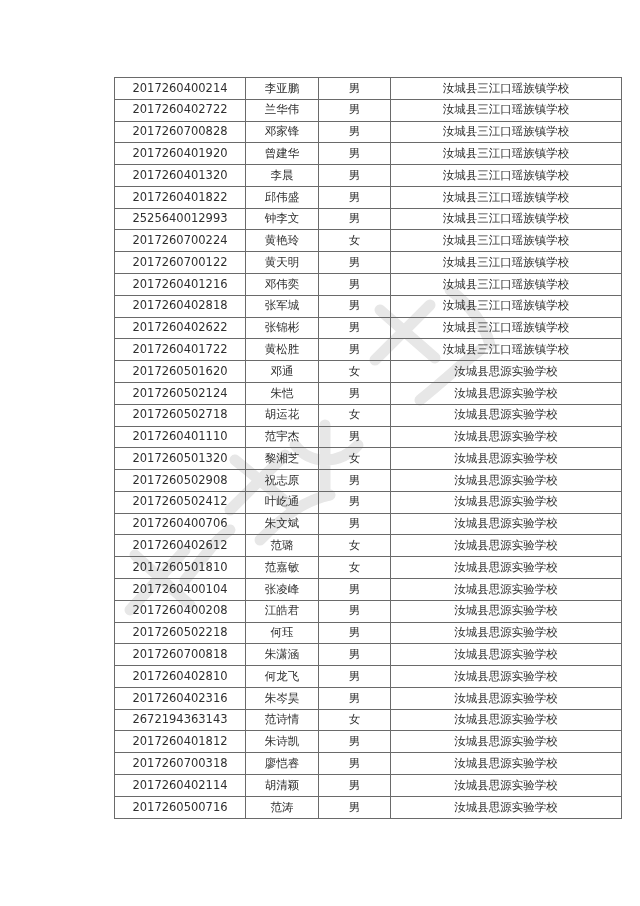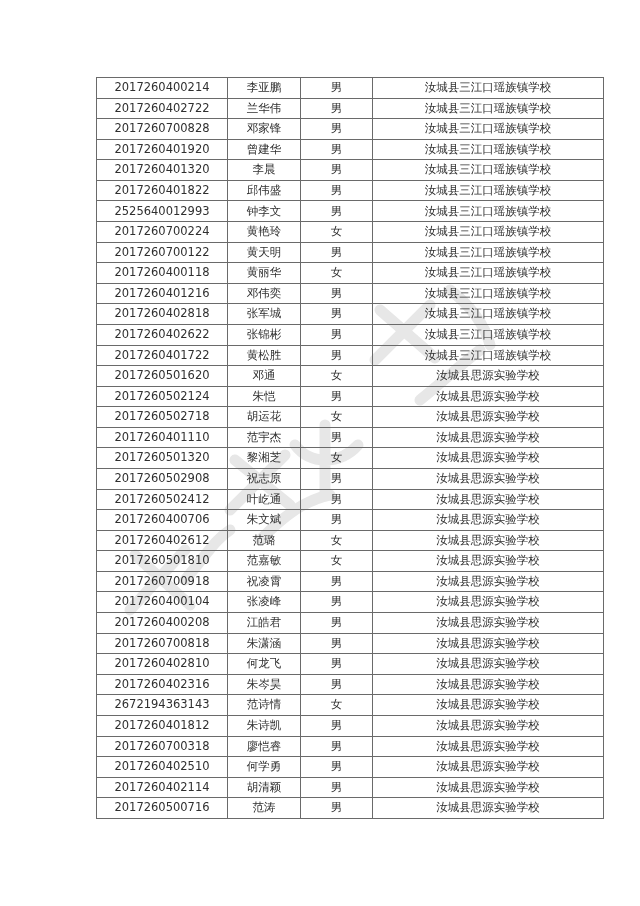--- a/index.html
+++ b/index.html
@@ -14,21 +14,21 @@
   .watermark {
     position: absolute;
     left: 90px;
     top: 250px;
     width: 440px;
     height: 400px;
     pointer-events: none;
   }
   table.roster {
     position: absolute;
-    left: 96px;
+    left: 114px;
     top: 77px;
     width: 507px;
     height: 742px;
     border-collapse: collapse;
     table-layout: fixed;
     font-size: 11.5px;
     line-height: 1;
     color: #2f2f2f;
   }
   table.roster td {
@@ -117,26 +117,20 @@
           <td>女</td>
           <td>汝城县三江口瑶族镇学校</td>
         </tr>
         <tr>
           <td>2017260700122</td>
           <td>黄天明</td>
           <td>男</td>
           <td>汝城县三江口瑶族镇学校</td>
         </tr>
         <tr>
-          <td>2017260400118</td>
-          <td>黄丽华</td>
-          <td>女</td>
-          <td>汝城县三江口瑶族镇学校</td>
-        </tr>
-        <tr>
           <td>2017260401216</td>
           <td>邓伟奕</td>
           <td>男</td>
           <td>汝城县三江口瑶族镇学校</td>
         </tr>
         <tr>
           <td>2017260402818</td>
           <td>张军城</td>
           <td>男</td>
           <td>汝城县三江口瑶族镇学校</td>
@@ -207,38 +201,38 @@
           <td>女</td>
           <td>汝城县思源实验学校</td>
         </tr>
         <tr>
           <td>2017260501810</td>
           <td>范嘉敏</td>
           <td>女</td>
           <td>汝城县思源实验学校</td>
         </tr>
         <tr>
-          <td>2017260700918</td>
-          <td>祝凌霄</td>
-          <td>男</td>
-          <td>汝城县思源实验学校</td>
-        </tr>
-        <tr>
           <td>2017260400104</td>
           <td>张凌峰</td>
           <td>男</td>
           <td>汝城县思源实验学校</td>
         </tr>
         <tr>
           <td>2017260400208</td>
           <td>江皓君</td>
           <td>男</td>
           <td>汝城县思源实验学校</td>
         </tr>
         <tr>
+          <td>2017260502218</td>
+          <td>何珏</td>
+          <td>男</td>
+          <td>汝城县思源实验学校</td>
+        </tr>
+        <tr>
           <td>2017260700818</td>
           <td>朱潇涵</td>
           <td>男</td>
           <td>汝城县思源实验学校</td>
         </tr>
         <tr>
           <td>2017260402810</td>
           <td>何龙飞</td>
           <td>男</td>
           <td>汝城县思源实验学校</td>
@@ -261,26 +255,20 @@
           <td>男</td>
           <td>汝城县思源实验学校</td>
         </tr>
         <tr>
           <td>2017260700318</td>
           <td>廖恺睿</td>
           <td>男</td>
           <td>汝城县思源实验学校</td>
         </tr>
         <tr>
-          <td>2017260402510</td>
-          <td>何学勇</td>
-          <td>男</td>
-          <td>汝城县思源实验学校</td>
-        </tr>
-        <tr>
           <td>2017260402114</td>
           <td>胡清颖</td>
           <td>男</td>
           <td>汝城县思源实验学校</td>
         </tr>
         <tr>
           <td>2017260500716</td>
           <td>范涛</td>
           <td>男</td>
           <td>汝城县思源实验学校</td>

